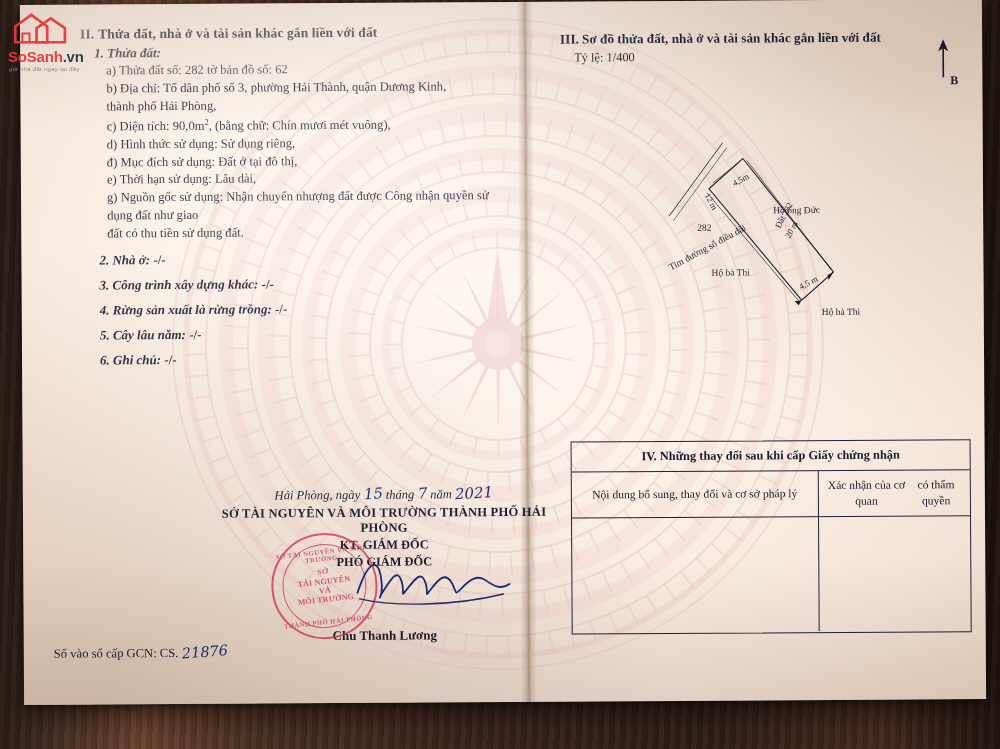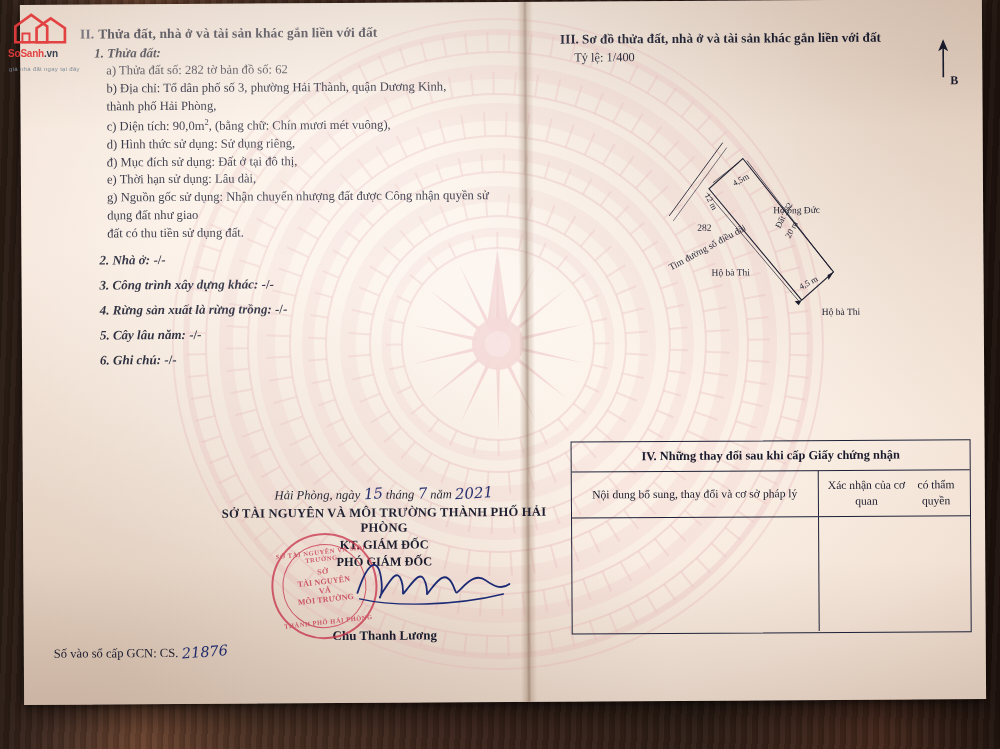--- a/index.html
+++ b/index.html
@@ -200,21 +200,21 @@
   }
 
   
   #wm-logo {
     position: absolute; left: 6px; top: 8px; width: 110px; height: 74px;
     color: #e23b3b; opacity: .95;
   }
   #wm-logo .txt {
     position: absolute; left: 2px; top: 40px;
     font-family: "Liberation Sans", sans-serif;
-    font-weight: bold; font-size: 10px; letter-spacing: -.2px;
+    font-weight: bold; font-size: 15px; letter-spacing: -.2px;
   }
   #wm-logo .txt .dark { color: #2e3a4a; }
   #wm-logo .sub {
     position: absolute; left: 3px; top: 58px;
     font-family: "Liberation Sans", sans-serif;
     font-size: 6px; color: #7c8a96; letter-spacing: .3px;
   }
 </style>
 </head>
 <body>

